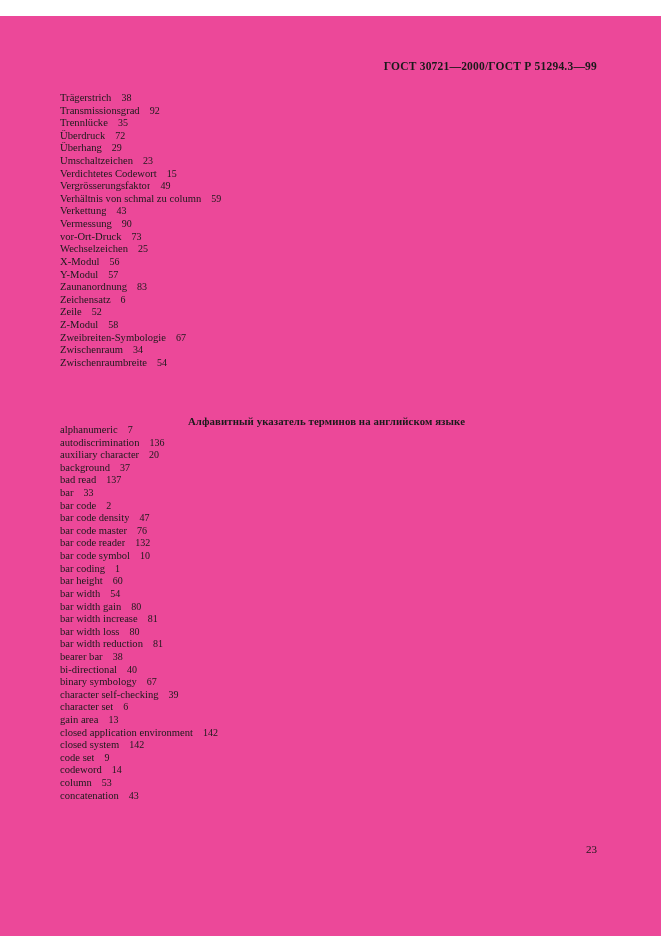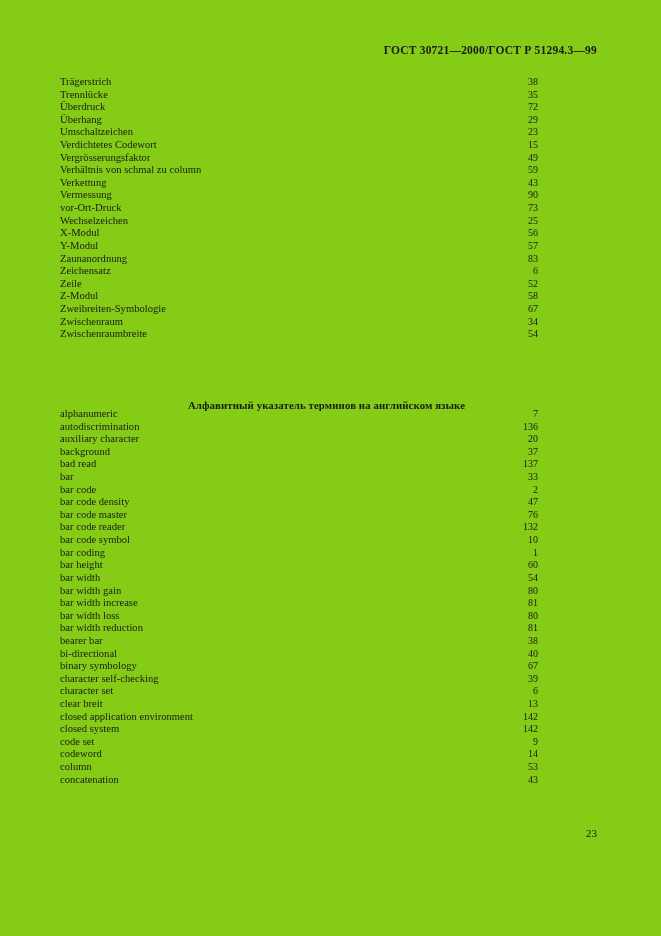--- a/index.html
+++ b/index.html
@@ -11,21 +11,22 @@
     height: 936px;
     background: #ffffff;
     font-family: "Liberation Serif", "DejaVu Serif", serif;
     color: #1a1a1a;
     position: relative;
     overflow: hidden;
   }
   .page {
     position: absolute;
     inset: 0;
-    background: #84cc16;
+    background: #ec4899;
+    margin-top: 16px;
   }
 
   
   .doc-header {
     position: absolute;
     top: 44px;
     left: 0;
     right: 64px;
     text-align: right;
     font-size: 11.5px;
@@ -39,21 +40,21 @@
     position: absolute;
     left: 60px;
     width: 478px;
   }
   #german-index { top: 76px; }
   #english-index { top: 408px; }
 
   .index-entry {
     display: flex;
     align-items: baseline;
-    justify-content: space-between;
+    justify-content: flex-start;
     height: 12.62px;
     line-height: 12.62px;
     font-size: 10.6px;
     white-space: nowrap;
   }
   .entry-term {
     flex: 0 1 auto;
     overflow: hidden;
   }
   .entry-page {
@@ -89,20 +90,24 @@
 <div class="page">
 
   <div class="doc-header">ГОСТ 30721—2000/ГОСТ Р 51294.3—99</div>
 
   <div class="index-block" id="german-index">
       <div class="index-entry">
         <span class="entry-term">Trägerstrich</span>
         <span class="entry-page">38</span>
       </div>
       <div class="index-entry">
+        <span class="entry-term">Transmissionsgrad</span>
+        <span class="entry-page">92</span>
+      </div>
+      <div class="index-entry">
         <span class="entry-term">Trennlücke</span>
         <span class="entry-page">35</span>
       </div>
       <div class="index-entry">
         <span class="entry-term">Überdruck</span>
         <span class="entry-page">72</span>
       </div>
       <div class="index-entry">
         <span class="entry-term">Überhang</span>
         <span class="entry-page">29</span>
@@ -266,21 +271,21 @@
       </div>
       <div class="index-entry">
         <span class="entry-term">character self-checking</span>
         <span class="entry-page">39</span>
       </div>
       <div class="index-entry">
         <span class="entry-term">character set</span>
         <span class="entry-page">6</span>
       </div>
       <div class="index-entry">
-        <span class="entry-term">clear breit</span>
+        <span class="entry-term">gain area</span>
         <span class="entry-page">13</span>
       </div>
       <div class="index-entry">
         <span class="entry-term">closed application environment</span>
         <span class="entry-page">142</span>
       </div>
       <div class="index-entry">
         <span class="entry-term">closed system</span>
         <span class="entry-page">142</span>
       </div>

